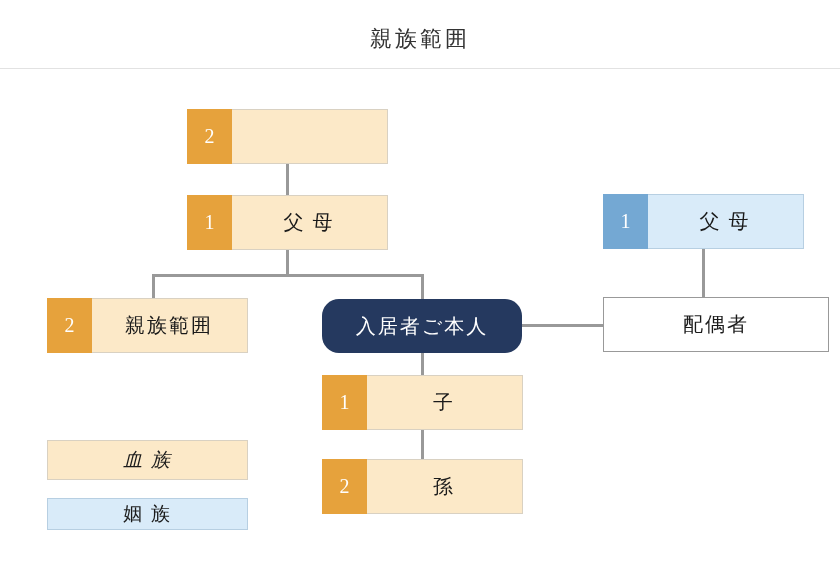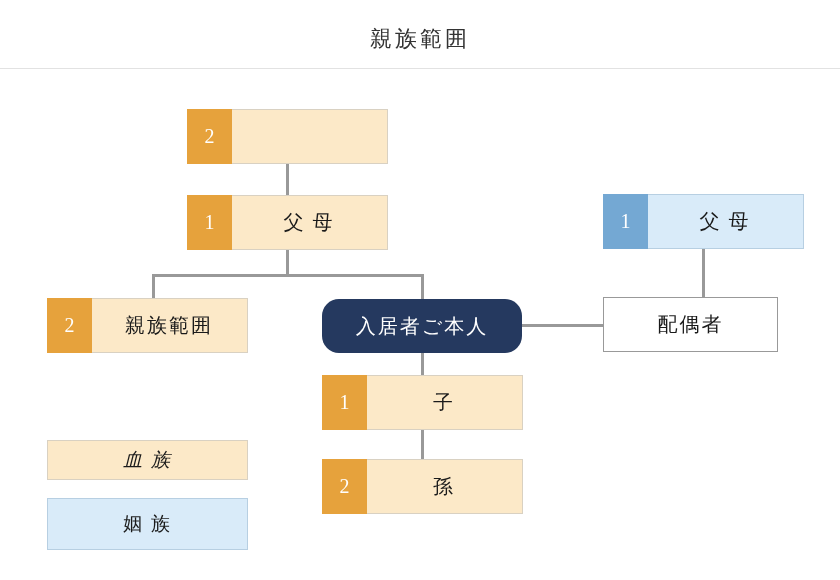--- a/index.html
+++ b/index.html
@@ -52,26 +52,26 @@
   .spouse {
     background: #ffffff; border: 1px solid #999999;
   }
 
   
   .pos-grandparents   { left: 187px; top: 109px; width: 201px; height: 55px; }
   .pos-parents        { left: 187px; top: 195px; width: 201px; height: 55px; }
   .pos-spouse-parents { left: 603px; top: 194px; width: 201px; height: 55px; }
   .pos-siblings       { left:  47px; top: 298px; width: 201px; height: 55px; }
   .pos-resident       { left: 322px; top: 299px; width: 200px; height: 54px; border-radius: 17px; }
-  .pos-spouse         { left: 603px; top: 297px; width: 175px; height: 55px; }
+  .pos-spouse         { left: 603px; top: 297px; width: 226px; height: 55px; }
   .pos-child          { left: 322px; top: 375px; width: 201px; height: 55px; }
   .pos-grandchild     { left: 322px; top: 459px; width: 201px; height: 55px; }
 
   .pos-legend-blood   { left: 47px; top: 440px; width: 201px; height: 40px; font-style: italic; }
-  .pos-legend-inlaw   { left: 47px; top: 498px; width: 201px; height: 52px; }
+  .pos-legend-inlaw   { left: 47px; top: 498px; width: 201px; height: 32px; }
   .legend-box { font-size: 19px; }
 
   
   .line { position: absolute; background: #999999; }
   .v-gp-p     { left: 286px; top: 164px; width: 3px;  height: 32px; }
   .v-p-junc   { left: 286px; top: 250px; width: 3px;  height: 26px; }
   .h-junc     { left: 152px; top: 274px; width: 272px; height: 3px; }
   .v-junc-sib { left: 152px; top: 274px; width: 3px;  height: 25px; }
   .v-junc-res { left: 421px; top: 274px; width: 3px;  height: 26px; }
   .h-res-sp   { left: 522px; top: 324px; width: 81px; height: 3px; }

